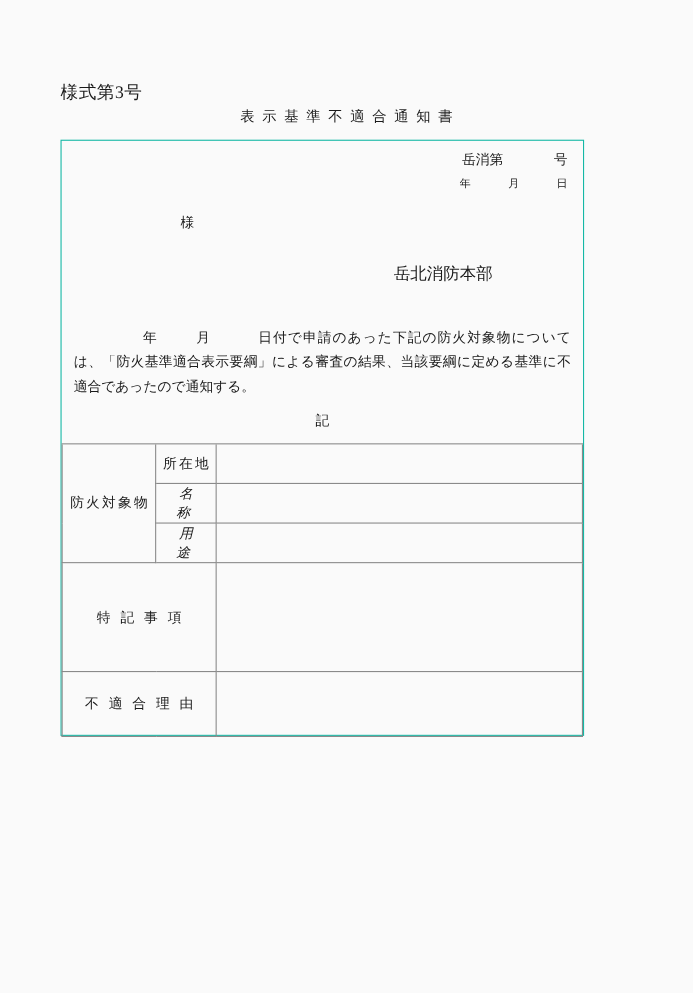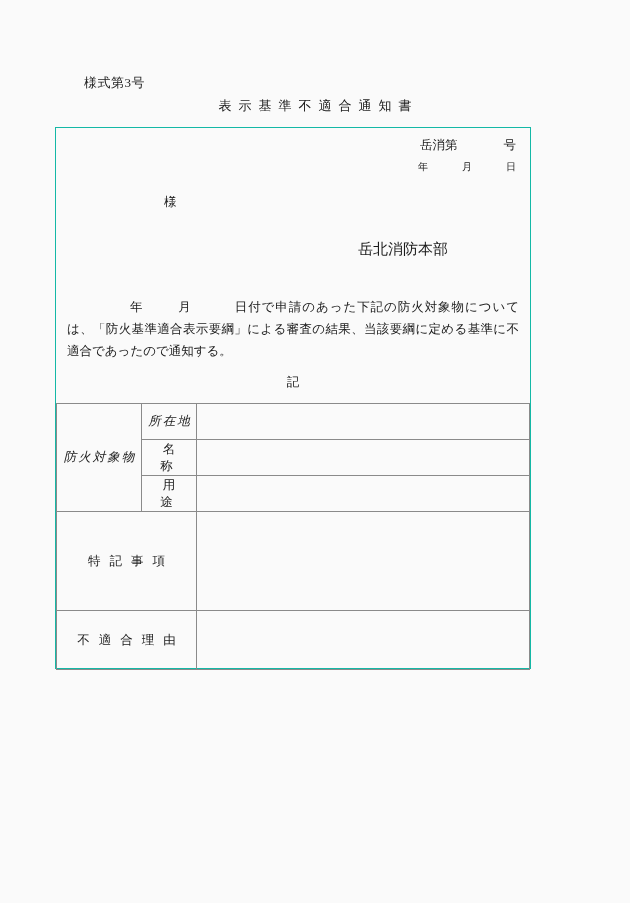--- a/index.html
+++ b/index.html
@@ -13,23 +13,23 @@
   }
   #page {
     position: relative;
     width: 630px;
     height: 903px;
     background: #fafafa;
     overflow: hidden;
   }
   .form-number {
     position: absolute;
-    left: 84px;
+    left: 55px;
     top: 74px;
-    font-size: 13px;
+    font-size: 16px;
     letter-spacing: 0.5px;
     white-space: nowrap;
   }
   .doc-title {
     position: absolute;
     left: 0;
     right: 0;
     top: 97px;
     text-align: center;
     font-size: 13px;
@@ -120,36 +120,37 @@
     width: 100%;
     border-collapse: collapse;
     table-layout: fixed;
     font-size: 12.5px;
   }
   table.form-table td {
     border: 1px solid #8a8a8a;
     padding: 0;
     vertical-align: middle;
   }
-  table.form-table td.no-top { border-top: 0; font-style: italic; }
+  table.form-table td.no-top { border-top: 0; }
   .col-a { width: 84px; }
   .col-b { width: 54px; }
   .cell-label {
     text-align: center;
     padding: 0 6px;
   }
   .lbl-spread {
     display: inline-block;
     letter-spacing: 9px;
     text-indent: 9px;
   }
   .lbl-spread-sm {
     display: inline-block;
     letter-spacing: 5px;
     text-indent: 5px;
+    font-style: italic;
   }
   .lbl-tight {
     display: inline-block;
     letter-spacing: 2px;
     text-indent: 2px;
   }
   .r-sub { height: 35px; }
   .r-big { height: 98px; }
   .r-mid { height: 58px; }
   .blank-cell { }

